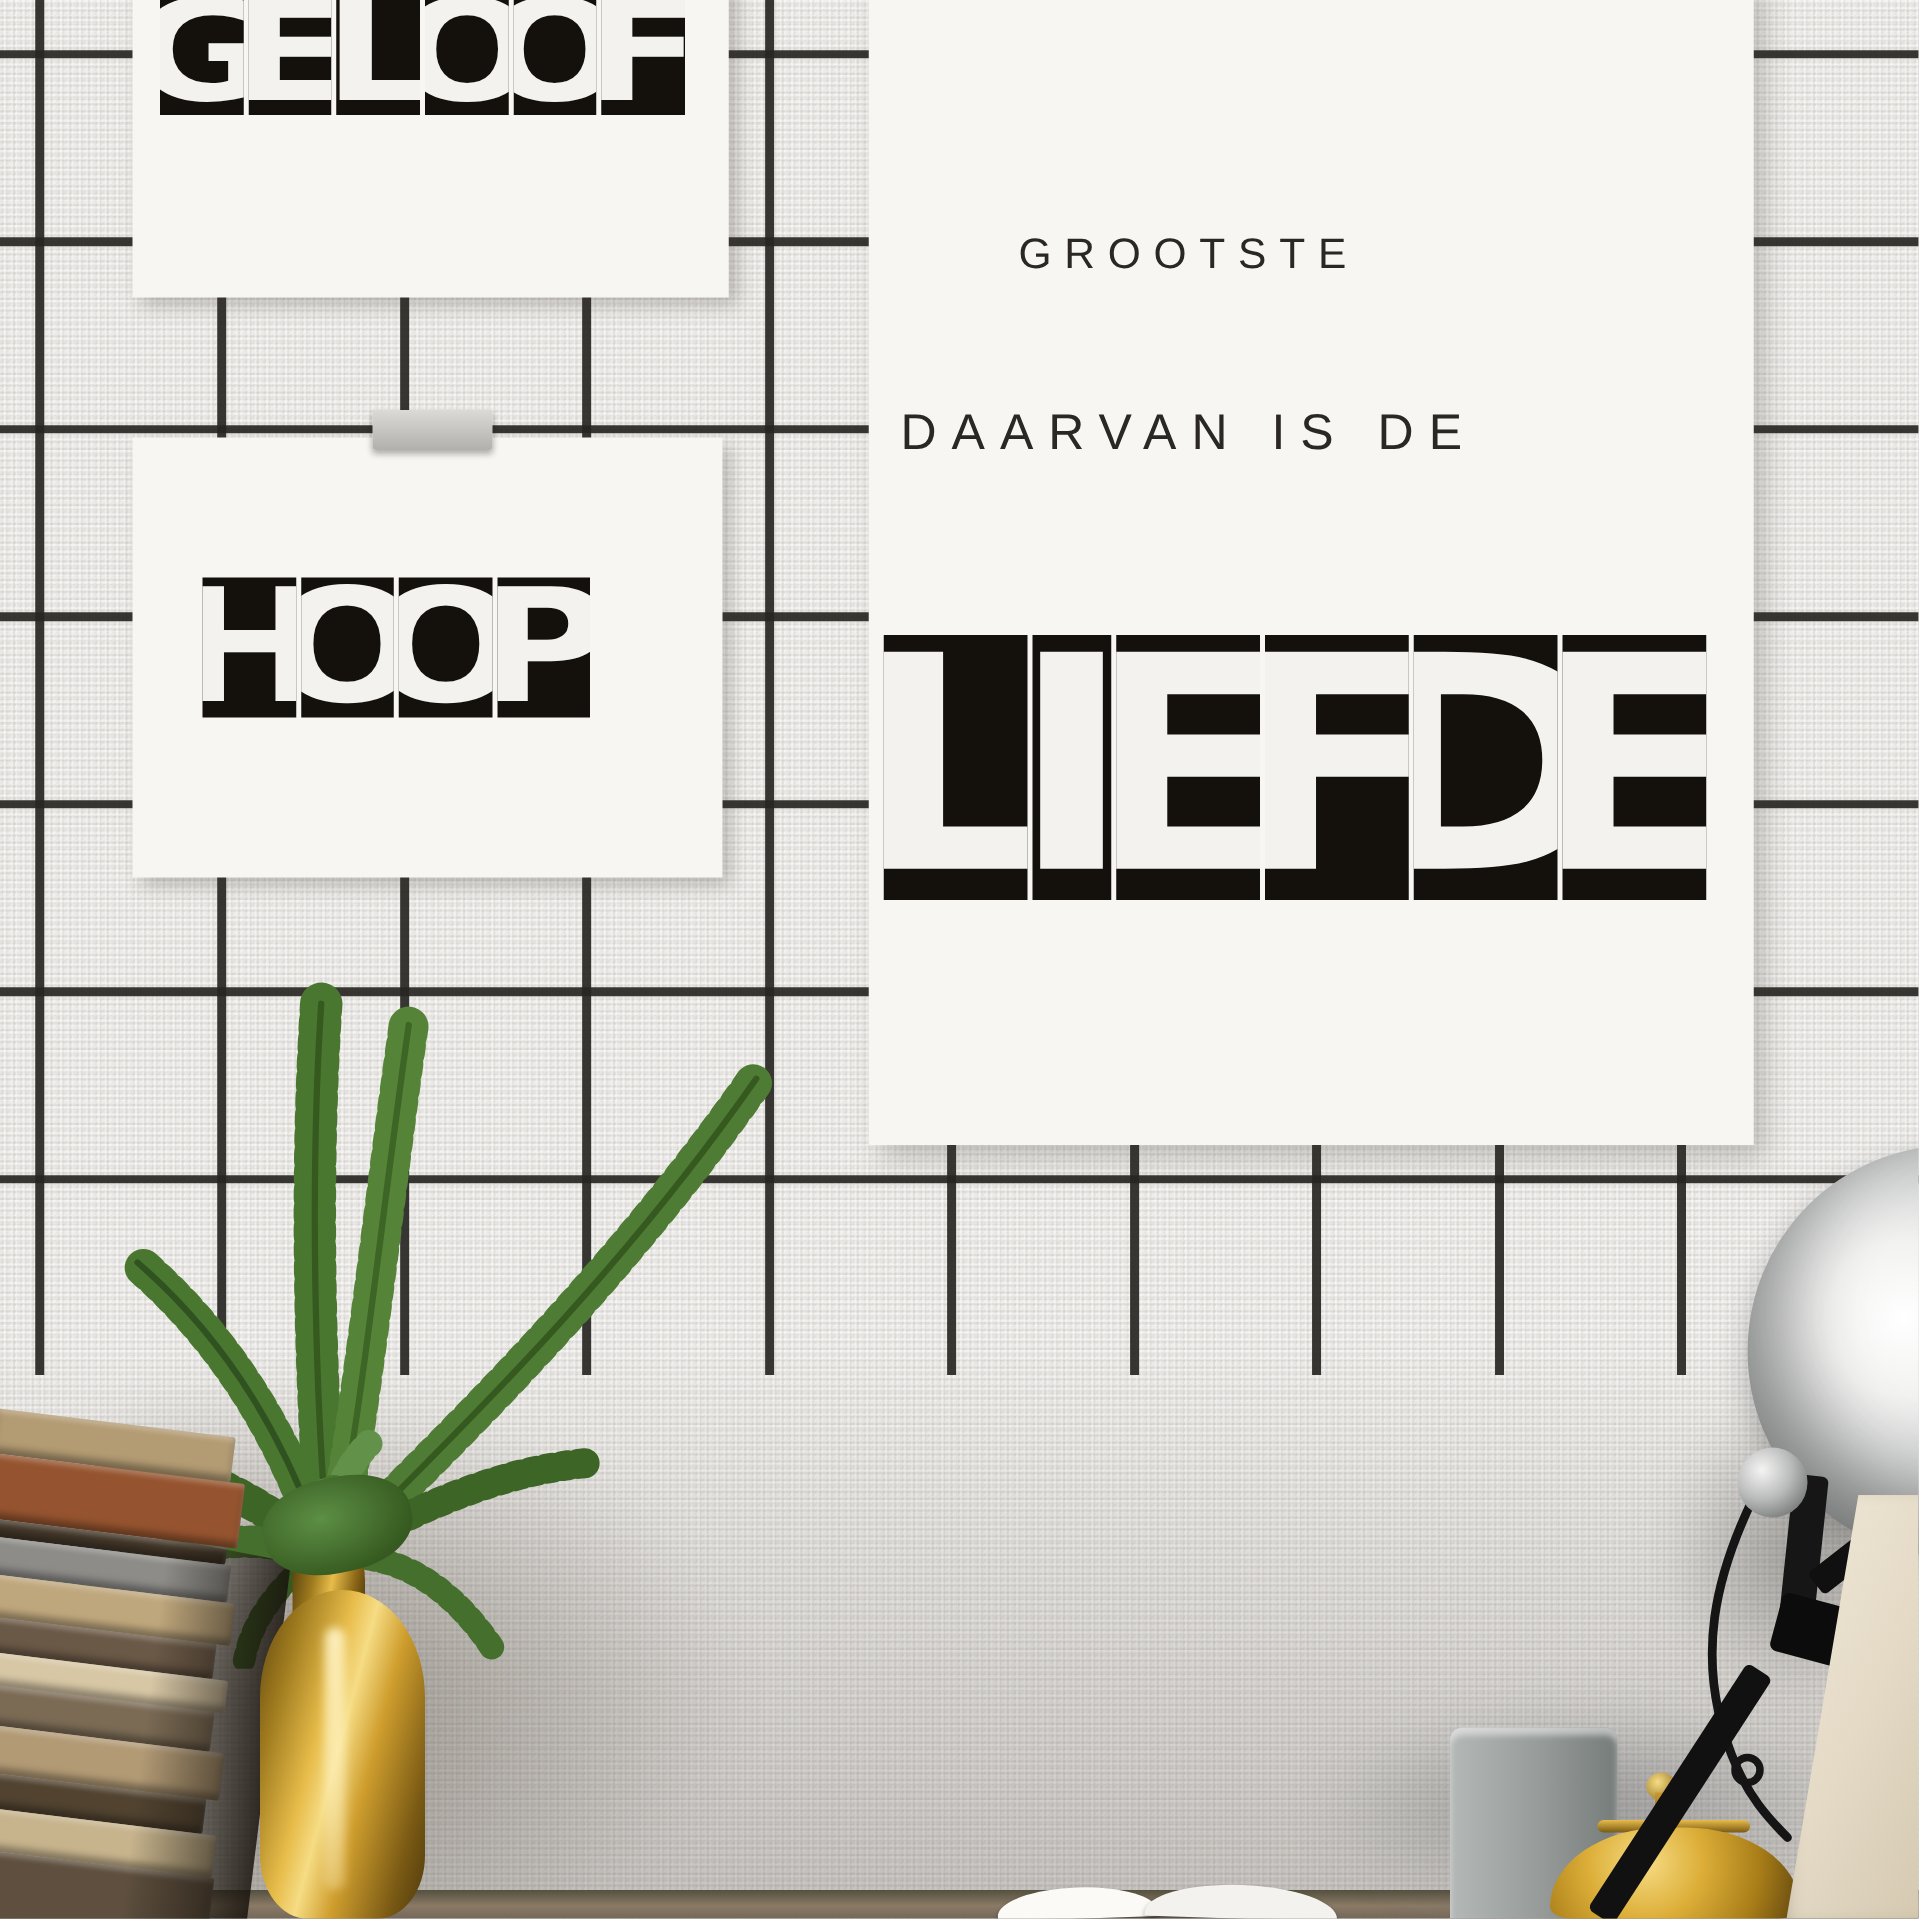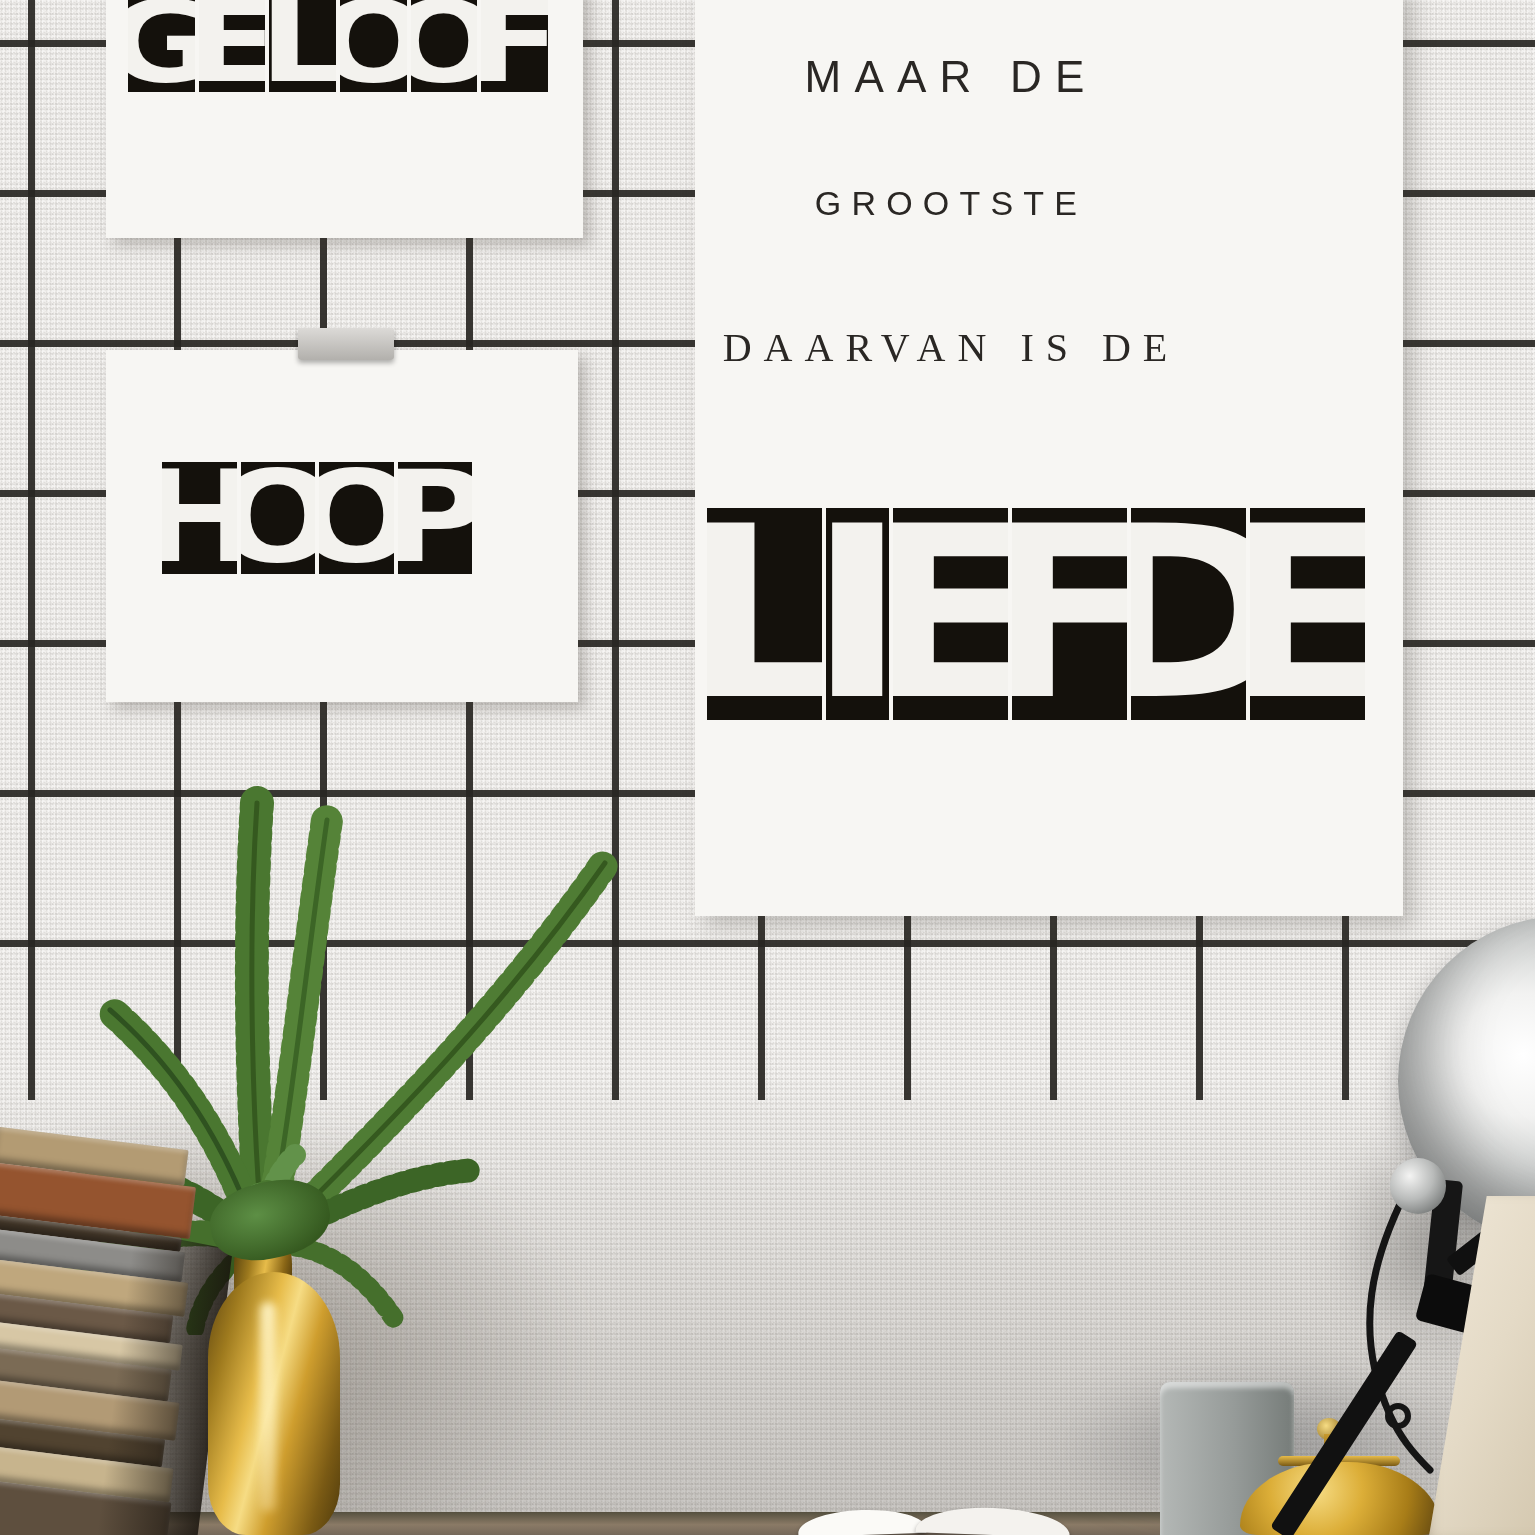--- a/index.html
+++ b/index.html
@@ -85,23 +85,22 @@
         </span>
         <span class="lb">
           <span class="lg">P</span>
         </span>
       </div>
   </div>
   <div class="abs" style="left:298px;top:328px;width:96px;height:32px;border-radius:3px;
               background:linear-gradient(#dcdad7,#b2b0ac);box-shadow:0 3px 5px rgba(0,0,0,.3);"></div>
 
   <div class="abs card" style="left:695px;top:-18px;width:708px;height:934px;box-shadow:10px 10px 20px rgba(60,55,48,.25);">
-    <div class="poster-line" style="top:70px;font-size:44px;">MAAR DE</div>
     <div class="poster-line" style="top:202px;font-size:34px;">GROOTSTE</div>
-    <div class="poster-line" style="top:342px;font-size:40px;font-family:Liberation Serif, serif;">DAARVAN IS DE</div>
+    <div class="poster-line" style="top:342px;font-size:40px;">DAARVAN IS DE</div>
     <div class="stencil liefde-stencil abs" style="left:12px;top:526px;width:658px;height:212px;">
         <span class="lb">
           <span class="lg">L</span>
         </span>
         <span class="lb">
           <span class="lg">I</span>
         </span>
         <span class="lb">
           <span class="lg">E</span>
         </span>

